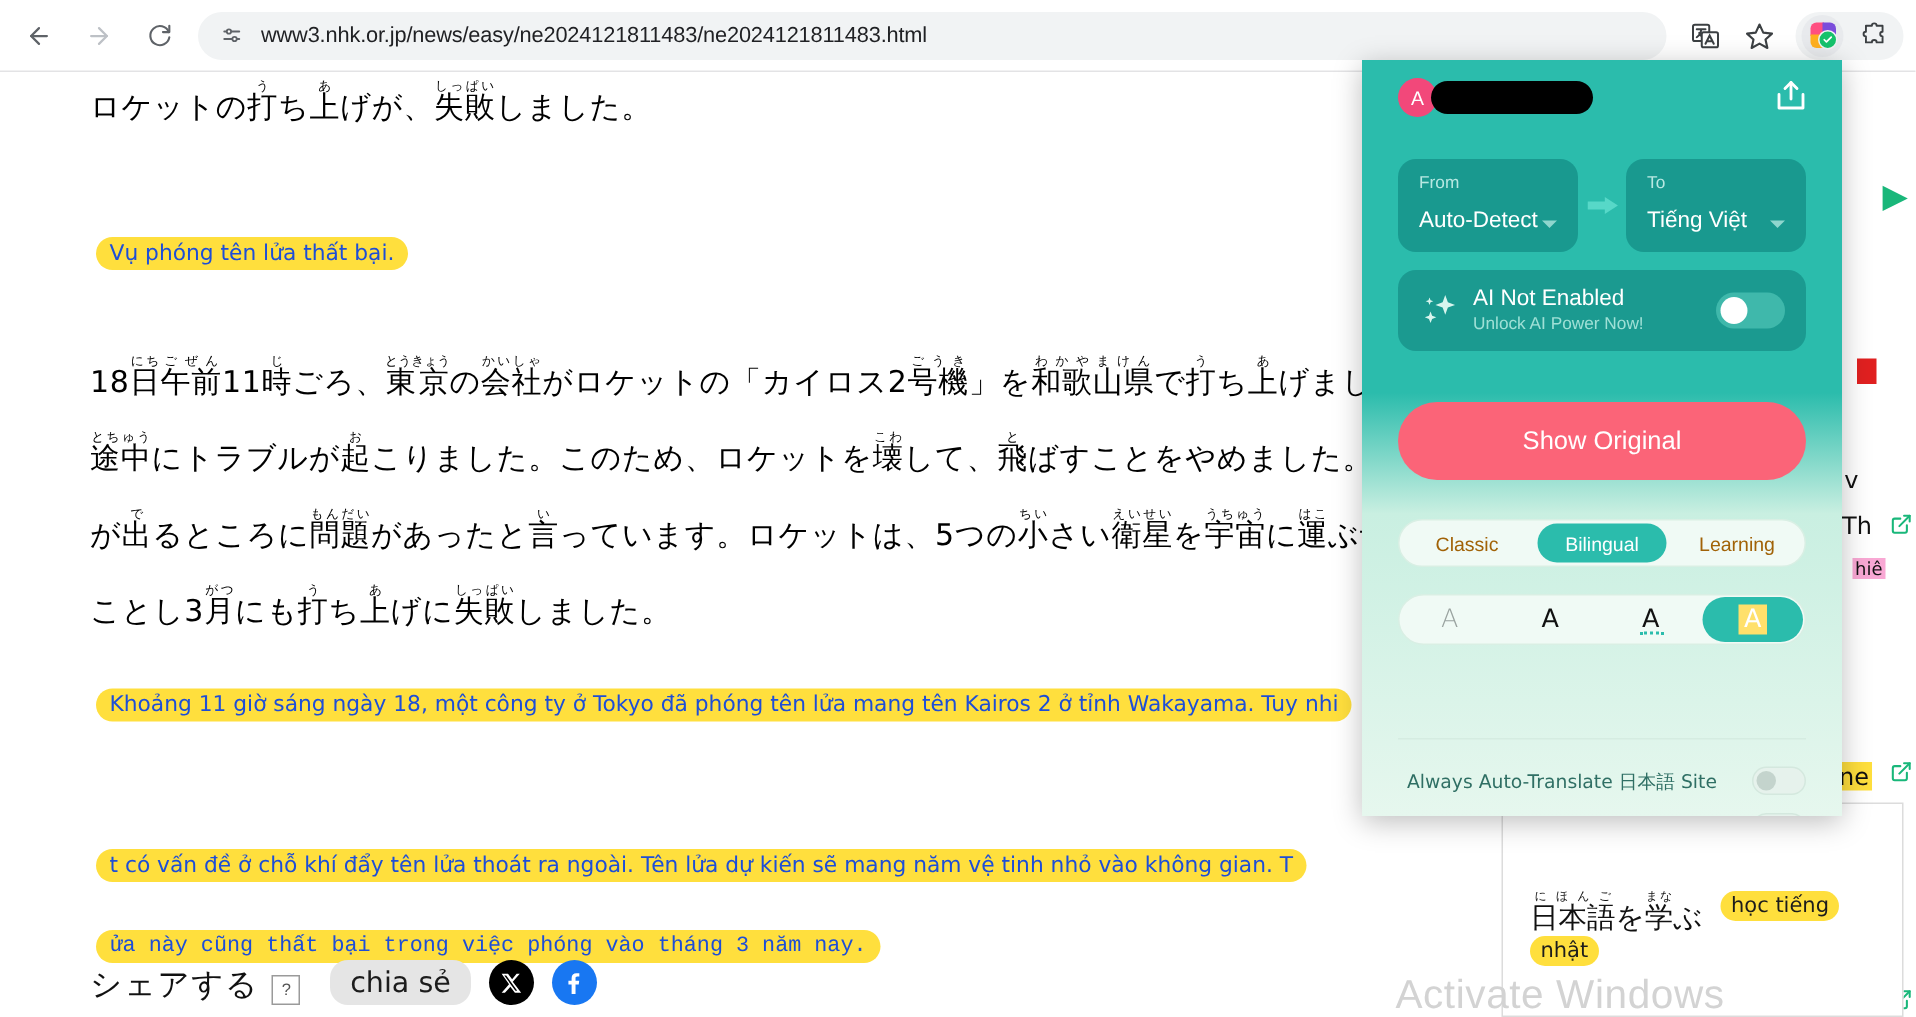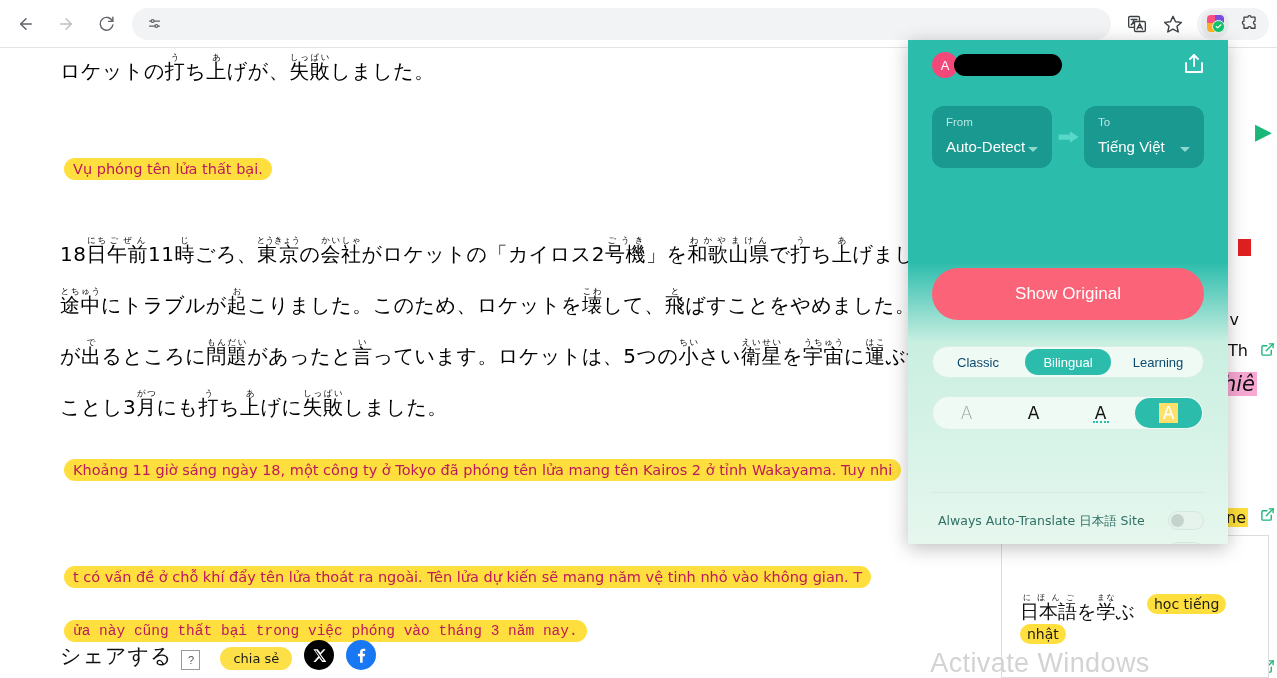--- a/index.html
+++ b/index.html
@@ -68,51 +68,51 @@
   .jp-line{
     position:absolute;left:60px;white-space:nowrap;color:#000;
     font-family:"DejaVu Sans","Liberation Sans",sans-serif;
     font-size:20px;letter-spacing:0.5px;
   }
   .jp-line ruby{ruby-position:over;}
   .jp-line rt{font-size:8.5px;letter-spacing:0;line-height:1;}
 
   .vi-line{
     position:absolute;left:64px;white-space:nowrap;
-    background:#ffdf3d;color:#be185d;
+    background:#ffdf3d;color:#1d4ed8;
     font-family:"DejaVu Sans","Liberation Sans",sans-serif;
     font-size:14.5px;padding:3px 9px;border-radius:11px;
   }
 
   #share-row{position:absolute;left:60px;top:592px;display:flex;align-items:flex-end;}
   #share-jp{font-family:"DejaVu Sans",sans-serif;font-size:21px;color:#111;letter-spacing:1px;}
   #share-help{
     margin-left:9px;width:17px;height:18px;border:1px solid #9a9a9a;color:#555;
     font-size:11px;display:flex;align-items:center;justify-content:center;background:#fff;
   }
   #share-vi{
-    margin-left:20px;background:#fde047;color:#1c1c1c;font-size:13px;
+    margin-left:20px;background:#e5e5e5;color:#1c1c1c;font-size:19px;
     font-family:"DejaVu Sans",sans-serif;padding:4px 13px;border-radius:12px;
   }
   .social{width:30px;height:30px;border-radius:50%;margin-left:12px;
     display:flex;align-items:center;justify-content:center;}
   #x-btn{background:#000;}
   #fb-btn{background:#1877f2;}
 
   
   #side-strip{
     position:absolute;right:0;top:48px;width:72px;height:630px;
     background:#ffffff;
   }
   .strip-item{position:absolute;right:0;font-family:"DejaVu Sans",sans-serif;}
   #strip-play{right:5px;top:23px;color:#19b77a;font-size:22px;}
   #strip-red{right:26px;top:143px;width:13px;height:17px;background:#e02020;}
   #strip-v{right:38px;top:214px;font-size:16px;color:#111;}
   #strip-th{right:29px;top:245px;font-size:16px;color:#111;}
-  #strip-hie{right:20px;top:276px;font-size:21px;color:#111;background:#f9a8d4;padding:0 2px;font-style:italic;}
+  #strip-hie{right:20px;top:276px;font-size:12px;color:#111;background:#f9a8d4;padding:0 2px;}
   #strip-ne{right:29px;top:412px;font-size:16px;color:#111;background:#ffdf3d;padding:0 2px;}
   #strip-g{right:34px;top:445px;font-size:16px;color:#111;background:#ffdf3d;padding:0 2px;}
   .ext-link-icon{position:absolute;right:2px;width:15px;height:15px;color:#19b77a;}
   #xl1{top:246px;} #xl2{top:411px;} #xl3{top:563px;}
 
   #side-card{
     position:absolute;right:8px;top:487px;width:268px;height:143px;
     background:#fff;border:1px solid #dcdcdc;box-sizing:border-box;
   }
   #side-card-jp{
@@ -182,21 +182,21 @@
     display:flex;align-items:center;justify-content:center;border:none;
     font-family:"Liberation Sans",sans-serif;
   }
 
   #mode-tabs{
     position:absolute;left:24px;top:306px;width:272px;height:32px;
     background:#f0faf5;border:1px solid #d9efe4;border-radius:16px;
     display:flex;align-items:center;box-sizing:border-box;
   }
   .mode-tab{
-    flex:1;height:26px;margin:0 2px;border-radius:13px;font-size:13px;color:#0c4a6e;
+    flex:1;height:26px;margin:0 2px;border-radius:13px;font-size:13px;color:#a16207;
     display:flex;align-items:center;justify-content:center;
   }
   .mode-tab.active{background:#2bbcac;color:#ffffff;}
 
   #style-row{
     position:absolute;left:24px;top:356px;width:272px;height:34px;
     background:#f0faf5;border:1px solid #d9efe4;border-radius:17px;
     display:flex;align-items:center;box-sizing:border-box;
   }
   .style-opt{flex:1;height:30px;display:flex;align-items:center;justify-content:center;
@@ -244,20 +244,21 @@
 
   <div id="omnibox">
     <div id="site-info-icon">
       <svg width="15" height="15" viewBox="0 0 24 24" fill="none" stroke="#5f6368" stroke-width="2" stroke-linecap="round">
         <line x1="4" y1="8" x2="20" y2="8"></line>
           <circle cx="9" cy="8" r="2.3" fill="#fff"></circle>
         <line x1="4" y1="16" x2="20" y2="16"></line>
           <circle cx="15" cy="16" r="2.3" fill="#fff"></circle>
       </svg>
     </div>
+    <div id="url-text">www3.nhk.or.jp/news/easy/ne2024121811483/ne2024121811483.html</div>
   </div>
 
   <div id="toolbar-right">
     <div class="tb-icon">
       <svg width="20" height="20" viewBox="0 0 24 24" fill="none" stroke="#3c4043" stroke-width="1.6">
         <rect x="2" y="3" width="13" height="13" rx="1.5"></rect>
         <path d="M5 6.6h7M8.5 6.6c0 3.2-1.4 5-3.5 6.4M7 9.6c.9 2 2.3 3 4.3 3.6" stroke-linecap="round"></path>
         <rect x="9" y="9" width="13" height="12" rx="1.5" fill="#fff" stroke="#3c4043"></rect>
         <path d="M12 18.2l3.3-6.6 3.3 6.6M13.4 16.2h3.9" stroke-linecap="round"></path>
       </svg>
@@ -404,20 +405,34 @@
         <path d="M0 5h13V1.5L23 8l-10 6.5V11H0z"></path>
       </svg>
     </div>
     <div class="lang-box" id="to-box">
       <div class="lang-label">To</div>
       <div class="lang-value">Tiếng Việt</div>
       <div class="lang-caret"></div>
     </div>
   </div>
 
+  <div id="ai-card">
+    <div id="ai-spark">
+      <svg width="28" height="28" viewBox="0 0 24 24" fill="currentColor">
+        <path d="M15 3.2l1.5 4.1 4.1 1.5-4.1 1.5L15 14.4l-1.5-4.1-4.1-1.5 4.1-1.5z"></path>
+        <path d="M6.6 12.6l.9 2.4 2.4.9-2.4.9-.9 2.4-.9-2.4-2.4-.9 2.4-.9z"></path>
+        <path d="M6 4.5l.6 1.6 1.6.6-1.6.6L6 8.9l-.6-1.6-1.6-.6 1.6-.6z"></path>
+      </svg>
+    </div>
+    <div id="ai-title">AI Not Enabled</div>
+    <div id="ai-sub">Unlock AI Power Now!</div>
+    <div id="ai-toggle">
+        <div class="knob"></div>
+      </div>
+  </div>
 
   <button id="show-original">Show Original</button>
 
   <div id="mode-tabs">
     <div class="mode-tab">Classic</div>
     <div class="mode-tab active">Bilingual</div>
     <div class="mode-tab">Learning</div>
   </div>
 
   <div id="style-row">

